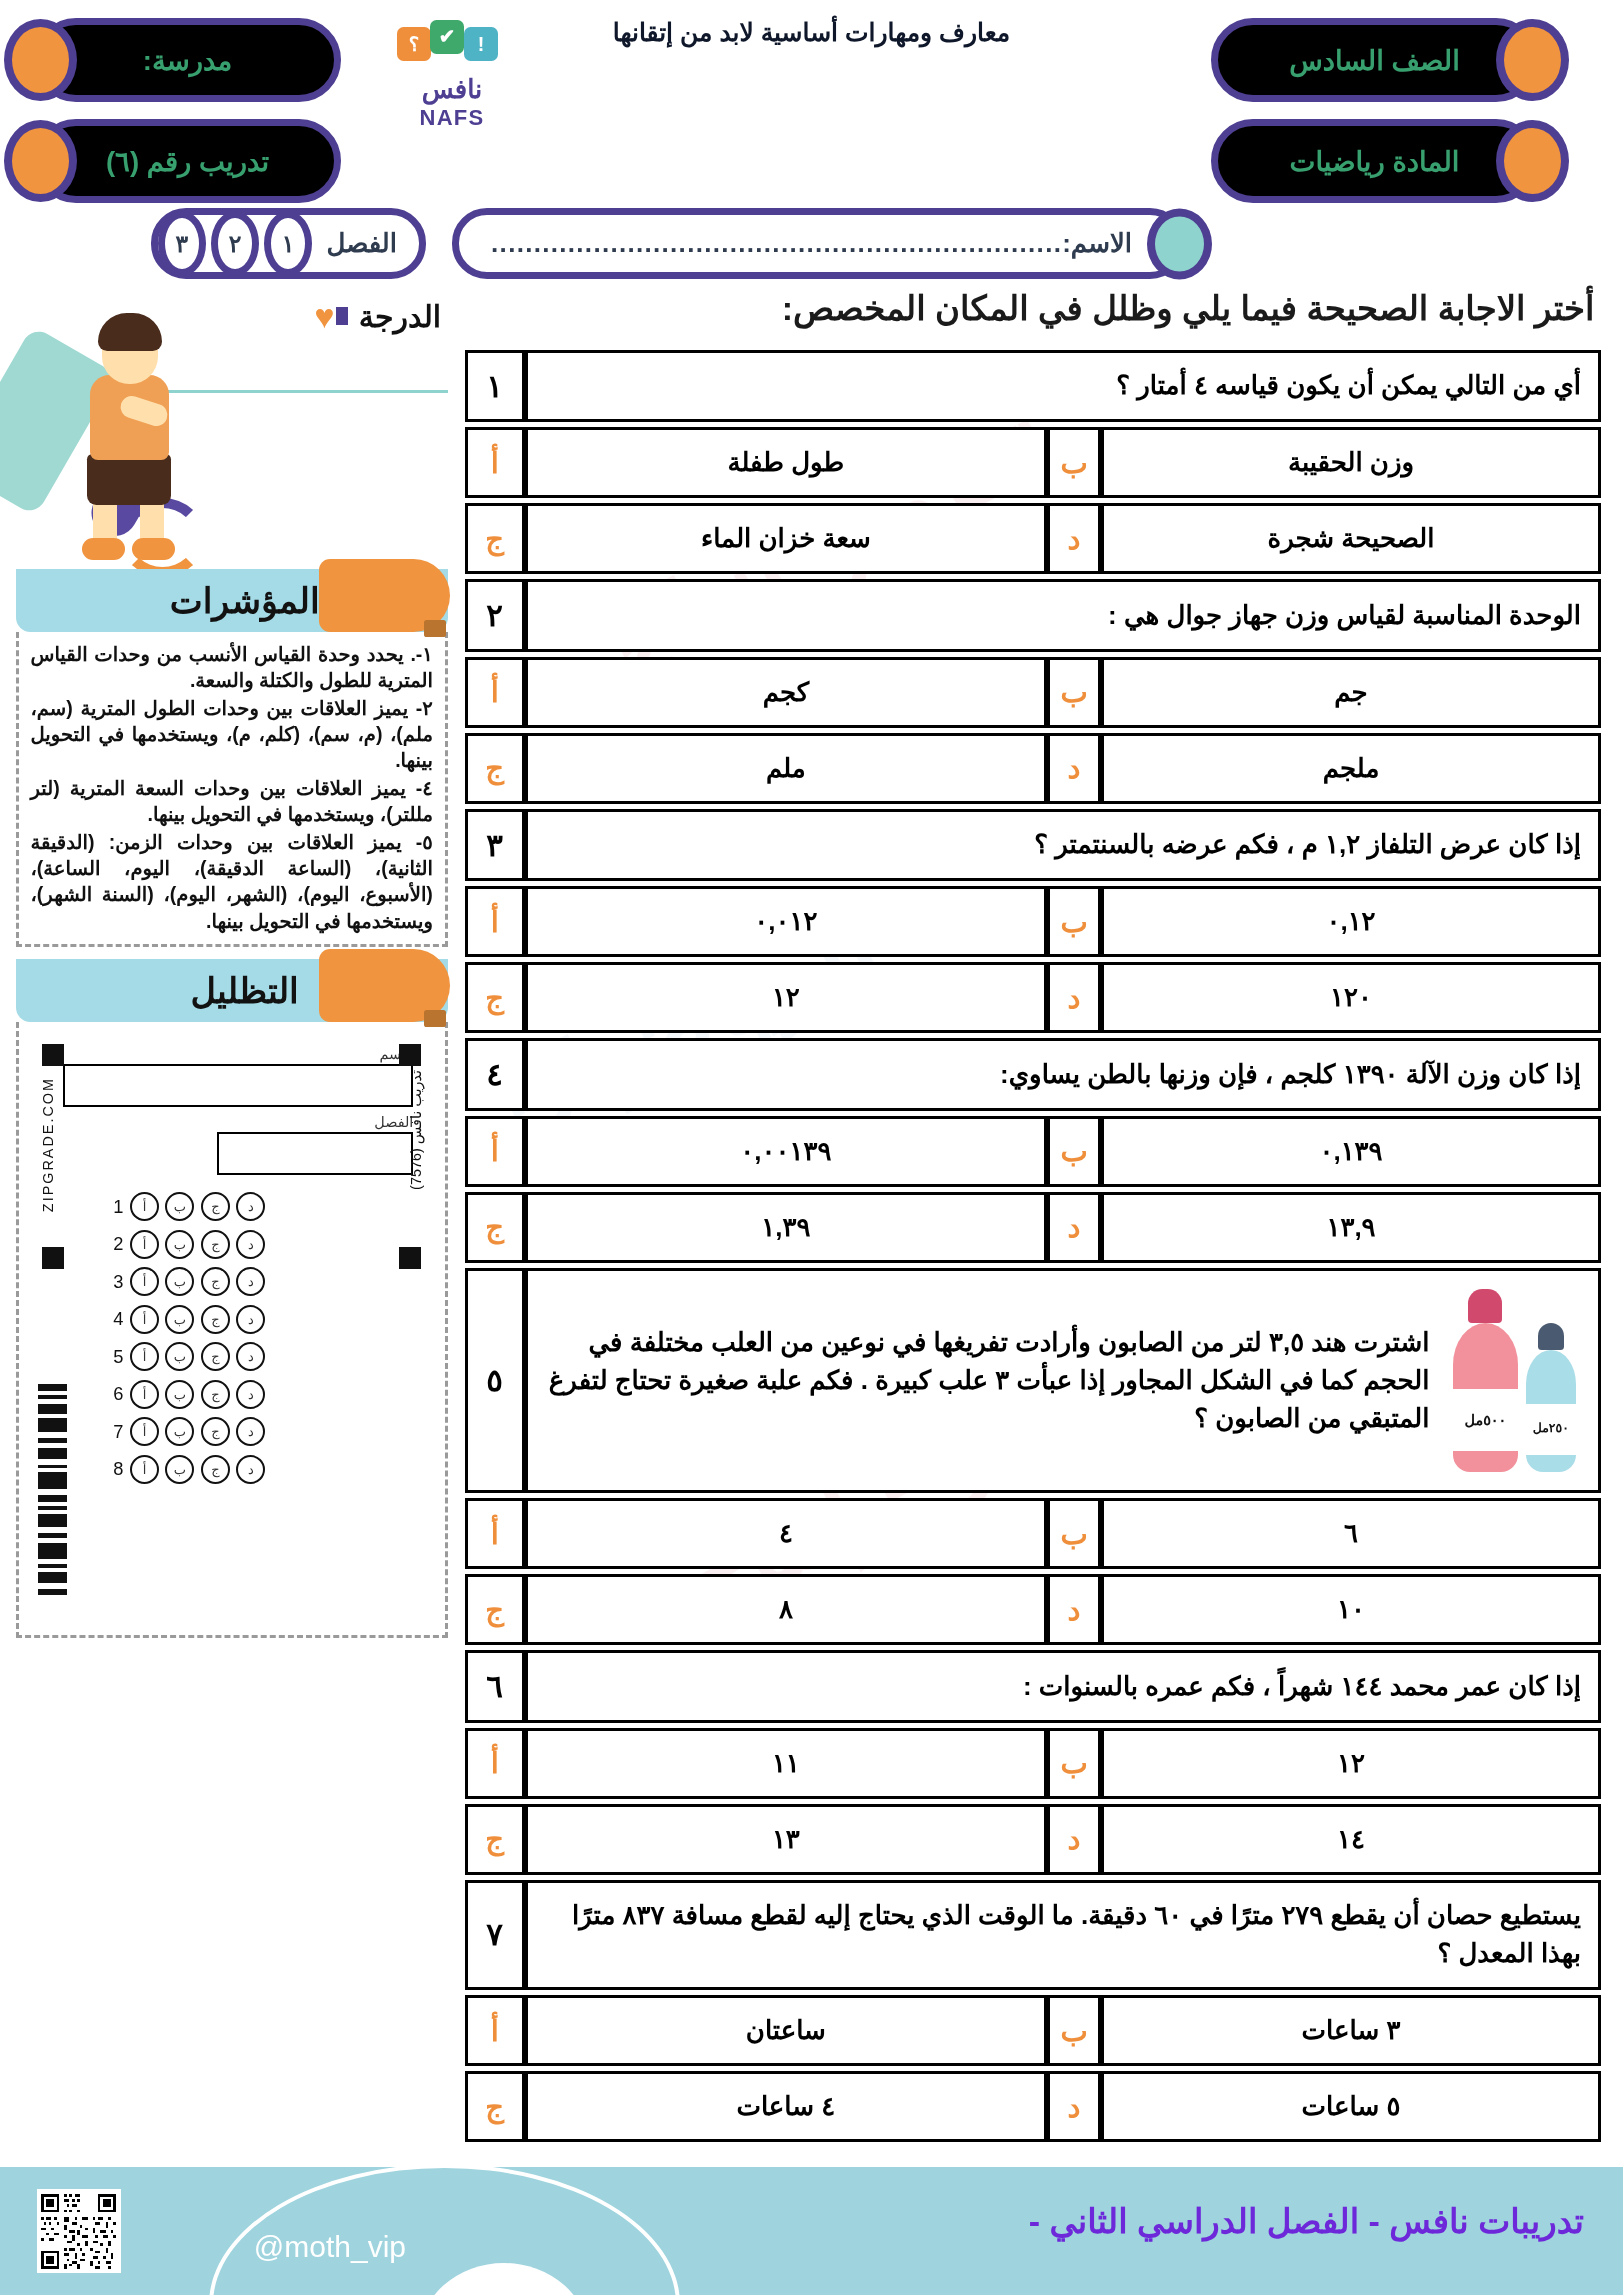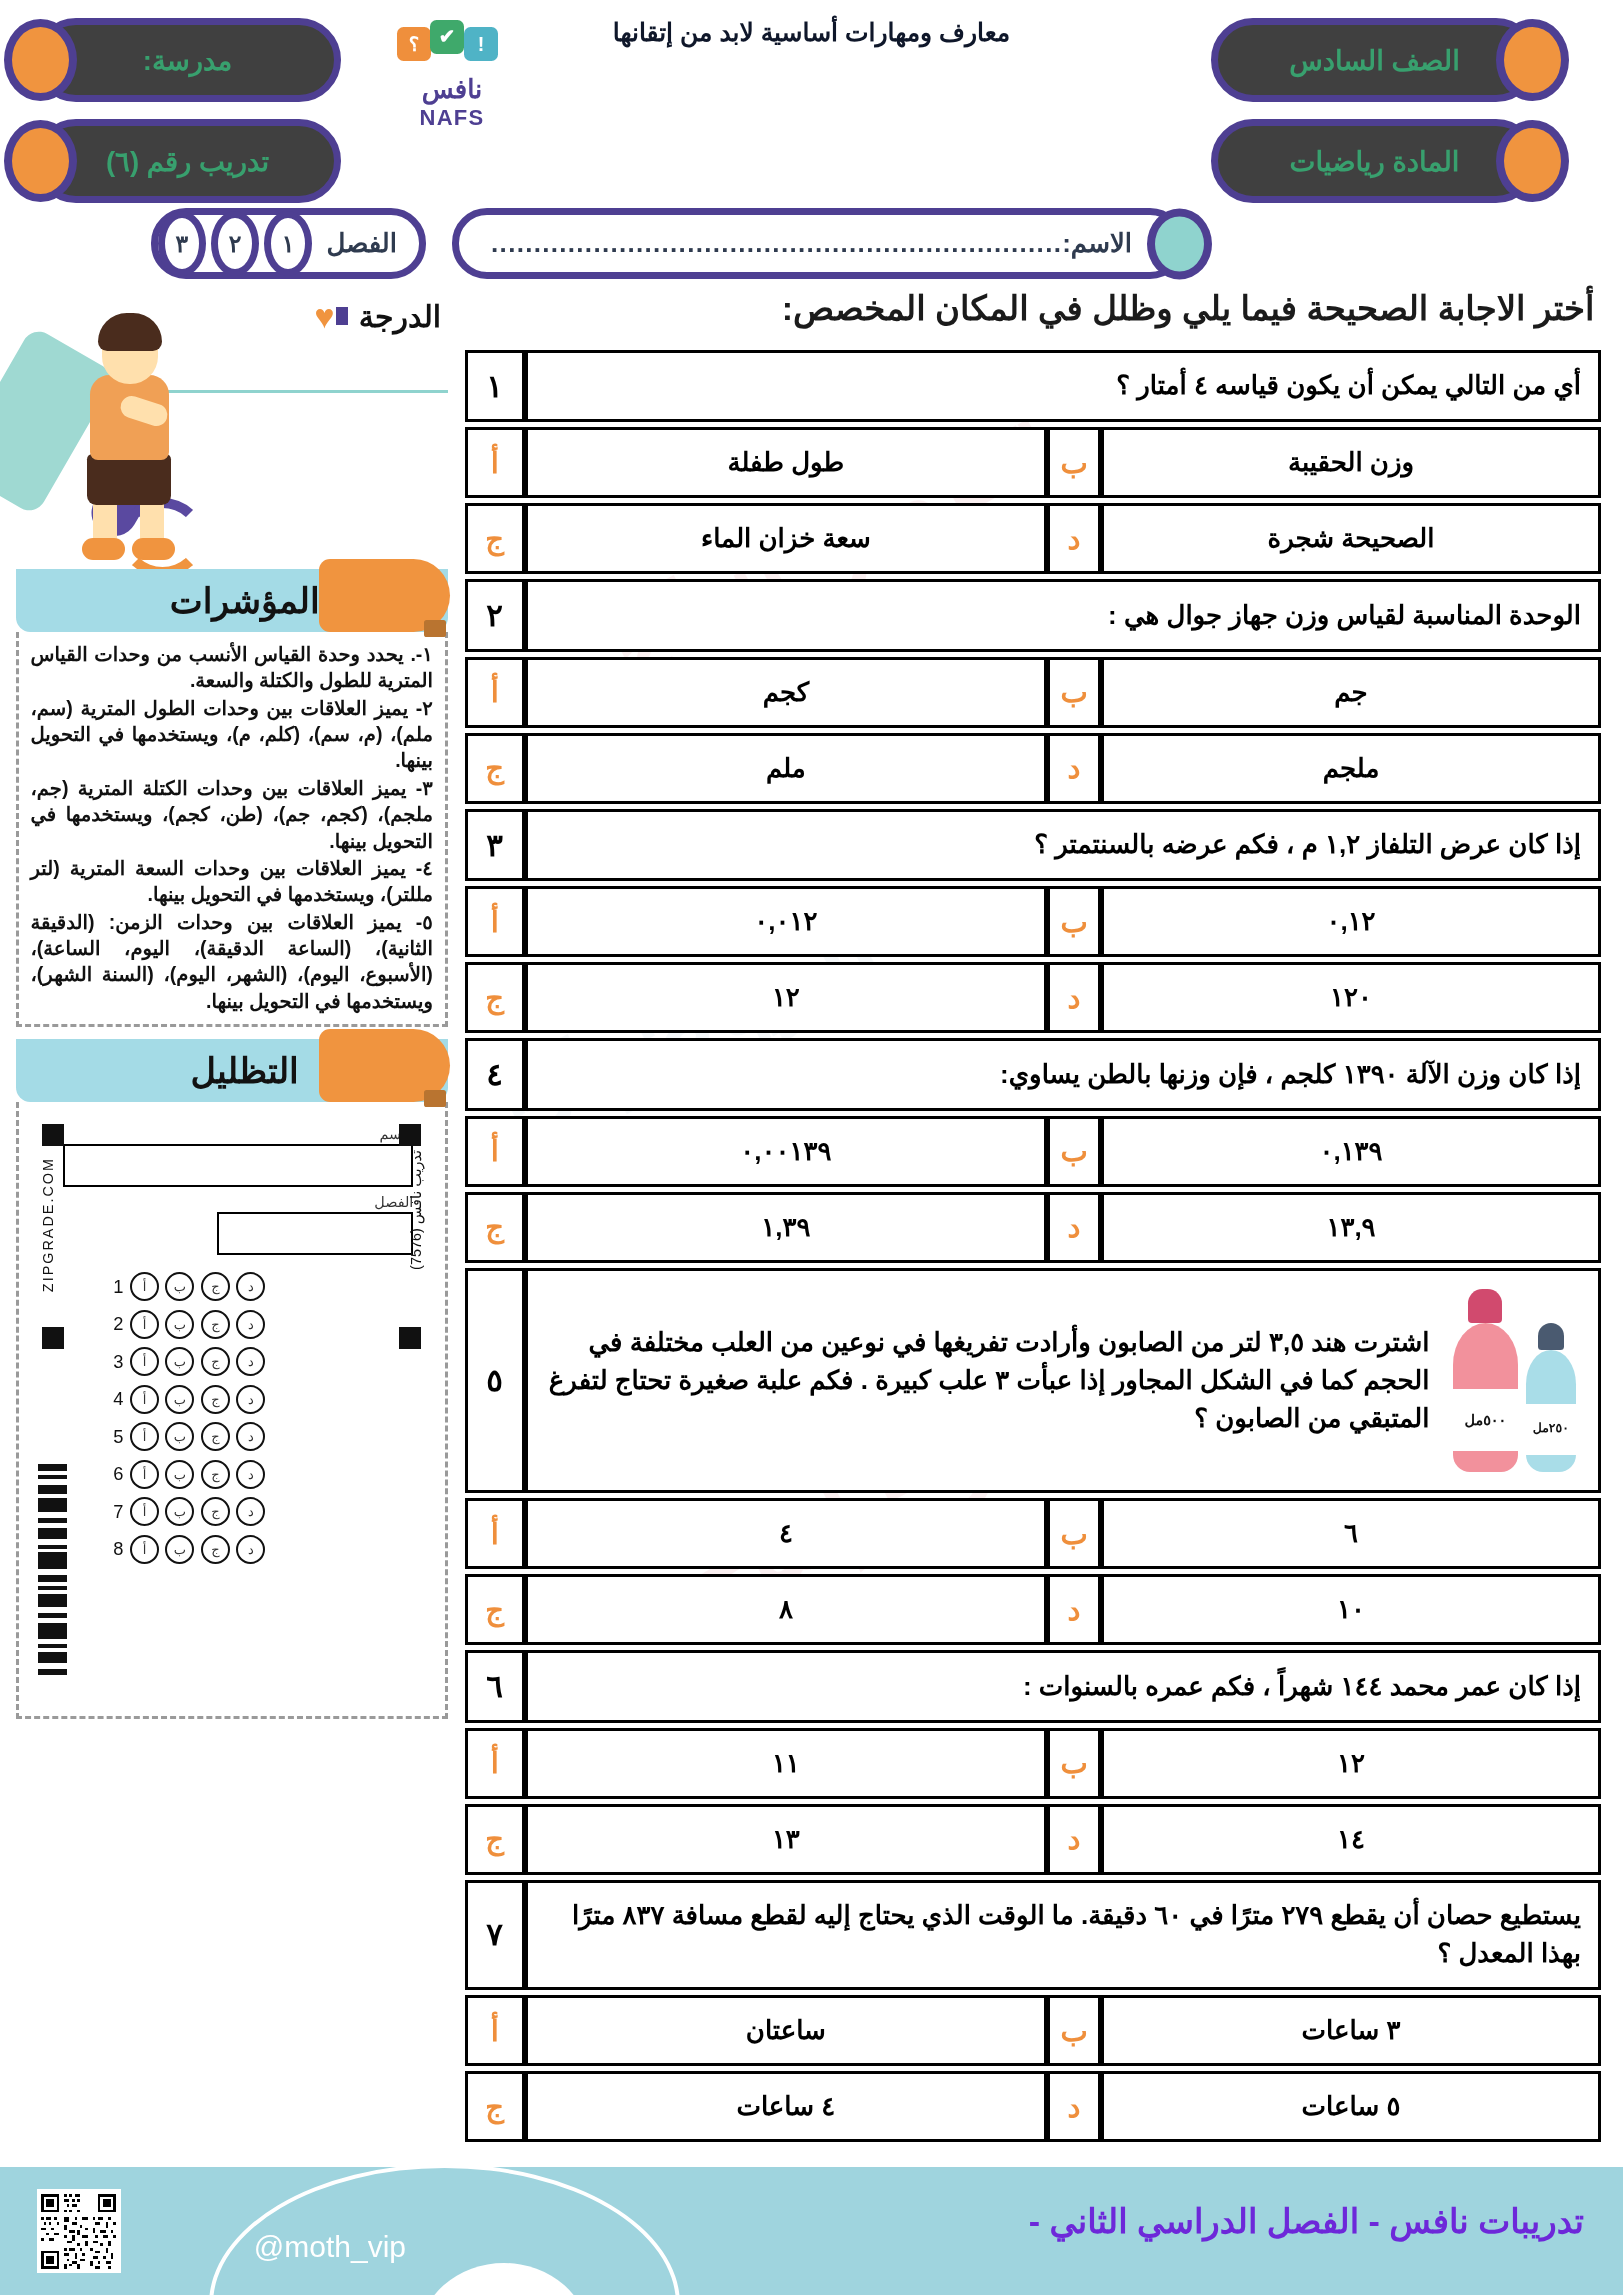--- a/index.html
+++ b/index.html
@@ -21,21 +21,21 @@
     transform: rotate(-28deg); font-family: "Liberation Sans", sans-serif;
   }
   .wm-txt2 { color: #9fb8cf; }
 
   
   .header { position: relative; z-index: 3; height: 275px; }
 
   .pill {
     position: absolute; height: 84px;
     border: 7.2px solid #4e3f92; border-radius: 42px;
-    background: #404040; display: flex; align-items: center;
+    background: #000000; display: flex; align-items: center;
   }
   .pill .cap {
     position: absolute; width: 73px; height: 82px;
     border: 8.5px solid #4e3f92; border-radius: 50%;
     background: #f0943f; top: 50%; transform: translateY(-50%);
   }
   .pill .pill-label {
     font-size: 27.5px; font-weight: bold; color: #38a06e;
     width: 100%; text-align: center; padding: 0 26px;
   }
@@ -551,21 +551,20 @@
 
     <div class="side-card">
       <div class="card-head">
         <span class="tab"></span>
         <span class="card-title">المؤشرات</span>
       </div>
       <div class="card-body">
         <ul class="ind-list">
           <li>١-. يحدد وحدة القياس الأنسب من وحدات القياس المترية للطول والكتلة والسعة.</li>
           <li>٢- يميز العلاقات بين وحدات الطول المترية (سم، ملم)، (م، سم)، (كلم، م)، ويستخدمها في التحويل بينها.</li>
-          <li>٣- يميز العلاقات بين وحدات الكتلة المترية (جم، ملجم)، (كجم، جم)، (طن، كجم)، ويستخدمها في التحويل بينها.</li>
           <li>٤- يميز العلاقات بين وحدات السعة المترية (لتر مللتر)، ويستخدمها في التحويل بينها.</li>
           <li>٥- يميز العلاقات بين وحدات الزمن: (الدقيقة الثانية)، (الساعة الدقيقة)، اليوم، الساعة)، (الأسبوع، اليوم)، (الشهر، اليوم)، (السنة الشهر)، ويستخدمها في التحويل بينها.</li>
         </ul>
       </div>
     </div>
 
     <div class="side-card">
       <div class="card-head">
         <span class="tab"></span>
         <span class="card-title">التظليل</span>

